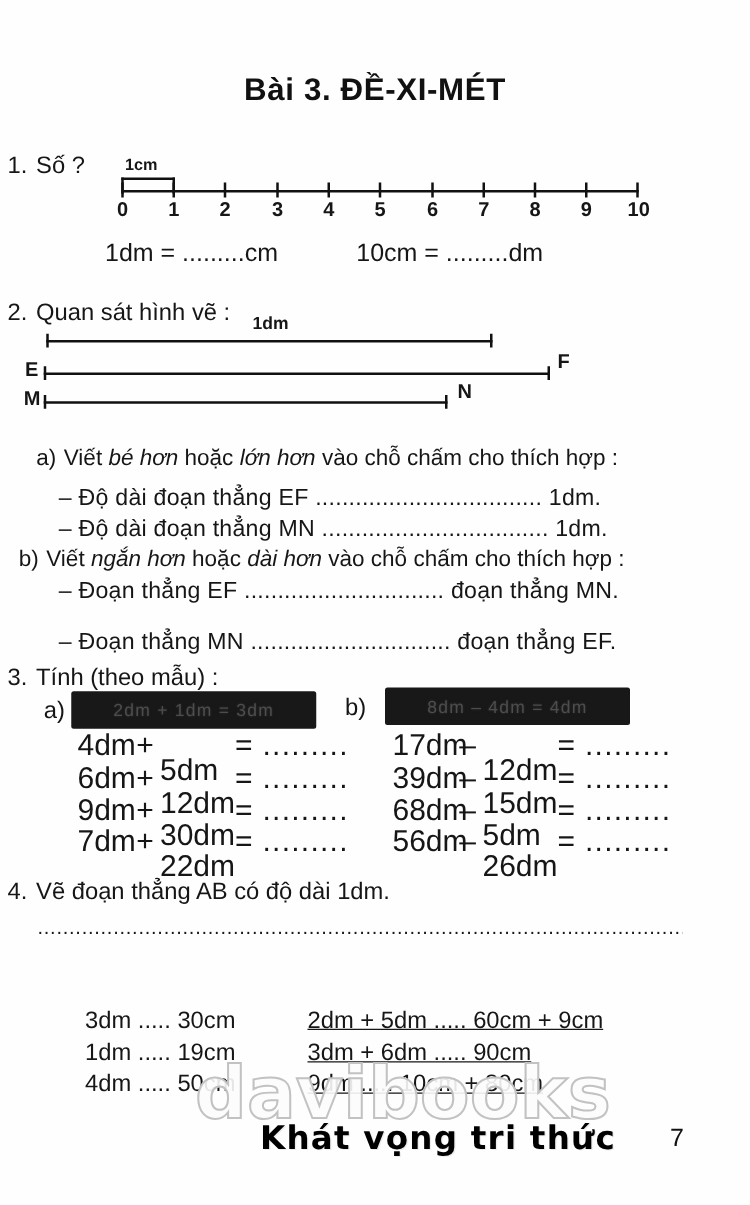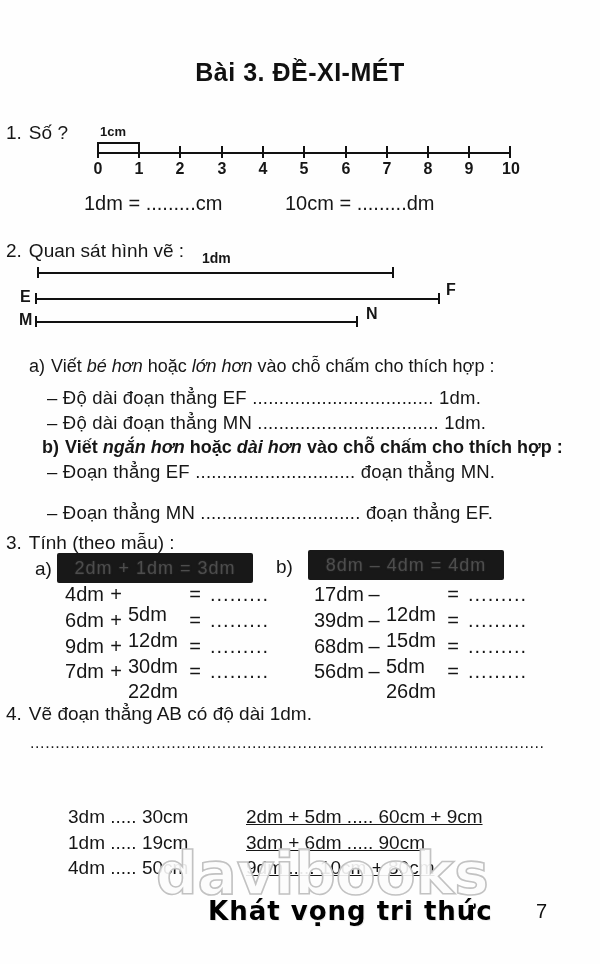--- a/index.html
+++ b/index.html
@@ -35,23 +35,23 @@
   
   .stmt{position:absolute;font-size:18px;white-space:nowrap;}
   .stmt .lab{margin-right:6px;}
   .stmt .w{margin-right:5px;}
   .stmt i{margin-right:5px;}
   .dash-item{position:absolute;font-size:18.5px;white-space:nowrap;letter-spacing:.2px;}
   
   .sub-lab{position:absolute;font-size:19px;}
   .ex-box{position:absolute;background:#181818;border-radius:2px;
     display:flex;align-items:center;justify-content:center;}
-  .ex-box span{font-size:18px;color:#4d4d4d;letter-spacing:1px;text-shadow:0 0 2px #333;}
+  .ex-box span{font-size:14px;color:#4d4d4d;letter-spacing:1px;text-shadow:0 0 2px #333;}
   .calc-col{position:absolute;}
-  .calc-row{display:flex;height:25.8px;font-size:20px;align-items:flex-start;}
+  .calc-row{display:flex;height:25.8px;font-size:24px;align-items:flex-start;}
   .c-x{display:inline-block;width:42px;text-align:right;}
   .c-op{display:inline-block;width:24px;text-align:center;}
   .c-y{display:inline-block;width:52px;text-align:left;margin-top:20px;}
   .c-eq{display:inline-block;width:30px;text-align:center;}
   .c-dots{display:inline-block;letter-spacing:1px;}
   .col-b .c-x{width:48px;}
   .col-b .c-y{width:52px;}
   
   .ans-dots{position:absolute;left:30px;top:734px;width:516px;height:22px;
     font-size:16px;letter-spacing:.6px;white-space:nowrap;overflow:hidden;color:#181818;}
@@ -131,21 +131,21 @@
     <div class="seg" style="left:35px;top:73px;width:323px;"></div>
     <span class="pt-lbl" style="left:366px;top:57px;">N</span>
   </div>
 
   <div class="stmt" style="left:29px;top:356px;">
     <span class="lab">a)</span><span class="w">Viết</span><i>bé hơn</i><span class="w">hoặc</span><i>lớn hơn</i><span>vào chỗ chấm cho thích hợp :</span>
   </div>
   <div class="dash-item" style="left:47px;top:387px;">–  Độ dài đoạn thẳng EF .................................. 1dm.</div>
   <div class="dash-item" style="left:47px;top:412px;">–  Độ dài đoạn thẳng MN .................................. 1dm.</div>
 
-  <div class="stmt" style="left:42px;top:437px;font-weight:bold;">
+  <div class="stmt" style="left:15px;top:437px;">
     <span class="lab">b)</span><span class="w">Viết</span><i>ngắn hơn</i><span class="w">hoặc</span><i>dài hơn</i><span>vào chỗ chấm cho thích hợp :</span>
   </div>
   <div class="dash-item" style="left:47px;top:461px;">–  Đoạn thẳng EF .............................. đoạn thẳng MN.</div>
   <div class="dash-item" style="left:47px;top:502px;">–  Đoạn thẳng MN .............................. đoạn thẳng EF.</div>
 
   <div class="sec-head" style="left:6px;top:532px;">
     <span class="num">3.</span><span>Tính (theo mẫu) :</span>
   </div>
 
   <div class="sub-lab" style="left:35px;top:558px;">a)</div>

